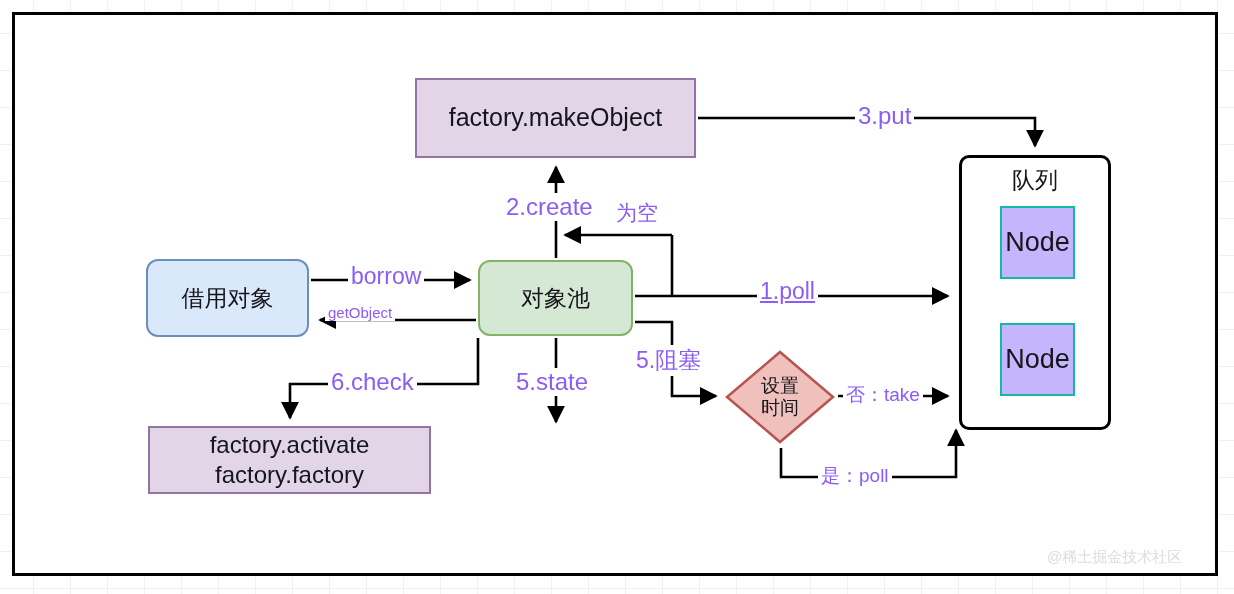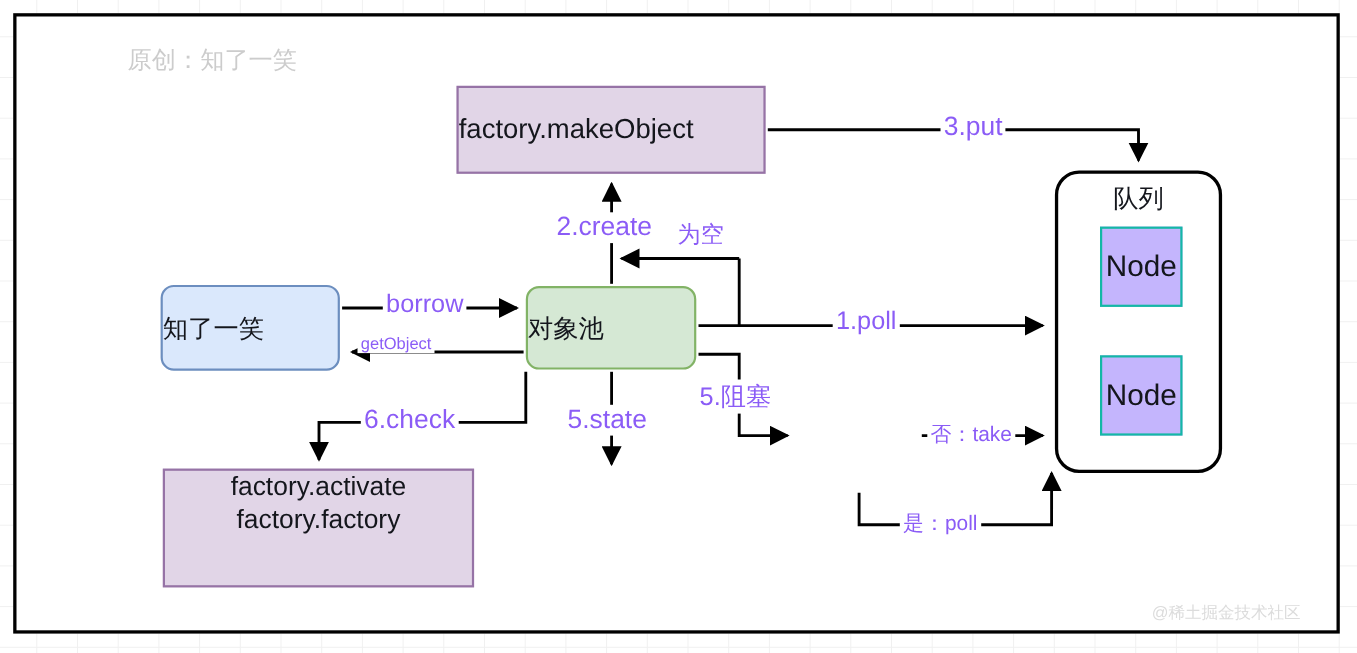--- a/index.html
+++ b/index.html
@@ -40,20 +40,21 @@
     left: 0; top: 0;
     width: 1234px;
     height: 594px;
     pointer-events: none;
   }
   .node {
     position: absolute;
     box-sizing: border-box;
     display: flex;
     align-items: center;
+    justify-content: center;
     text-align: center;
     color: #14161c;
     line-height: 1.25;
   }
   .n-make {
     left: 415px; top: 78px; width: 281px; height: 80px;
     background: #e1d5e7;
     border: 2px solid #9673a6;
     font-size: 25px;
   }
@@ -65,37 +66,37 @@
     font-size: 23px;
   }
   .n-pool {
     left: 478px; top: 260px; width: 155px; height: 76px;
     background: #d5e8d4;
     border: 2px solid #82b366;
     border-radius: 12px;
     font-size: 23px;
   }
   .n-factory {
-    left: 148px; top: 426px; width: 283px; height: 108px;
+    left: 148px; top: 426px; width: 283px; height: 68px;
     background: #e1d5e7;
     border: 2px solid #9673a6;
     font-size: 24px;
     flex-direction: column;
   }
   .n-allocated {
     left: 463px; top: 430px; width: 185px; height: 76px;
     background: #fbe2ca;
     border: 2px solid #d79b00;
     font-size: 24px;
   }
   .n-queue {
     left: 959px; top: 155px; width: 152px; height: 275px;
     background: #ffffff;
     border: 3px solid #000000;
-    border-radius: 22px;
+    border-radius: 10px;
     display: block;
   }
   .queue-title {
     position: absolute;
     left: 0; top: 8px; width: 100%;
     text-align: center;
     font-size: 23px;
     color: #14161c;
   }
   .n-node1, .n-node2 {
@@ -191,21 +192,21 @@
       <path d="M 1035 296 L 1035 272" marker-end="url(#arrow)" stroke-width="4"></path>
       <path d="M 1035 296 L 1035 320" marker-end="url(#arrow)" stroke-width="4"></path>
     </g>
   </svg>
 
   <div class="node n-make">
     <span>factory.makeObject</span>
   </div>
 
   <div class="node n-borrow">
-    <span>知了一笑</span>
+    <span>借用对象</span>
   </div>
 
   <div class="node n-pool">
     <span>对象池</span>
   </div>
 
   <div class="node n-factory">
     <span>factory.activate</span>
     <span>factory.factory</span>
   </div>
@@ -214,29 +215,37 @@
   <div class="node n-queue">
     <div class="queue-title">队列</div>
     <div class="n-node1">
       <span>Node</span>
     </div>
     <div class="n-node2">
       <span>Node</span>
     </div>
   </div>
 
+  <div class="n-diamond">
+    <svg width="112" height="96" viewBox="0 0 112 96">
+      <polygon points="56,3 109,48 56,93 3,48" fill="#f0c0bd" stroke="#b85450" stroke-width="2.5"></polygon>
+    </svg>
+    <div class="diamond-label">
+      <span>设置</span>
+      <span>时间</span>
+    </div>
+  </div>
 
   <div class="elabel" style="left:348px; top:263px; font-size:23px;">borrow</div>
   <div class="elabel" style="left:325px; top:304px; font-size:15px;">getObject</div>
-  <div class="elabel" style="left:757px; top:278px; font-size:23px;">1.poll</div>
+  <div class="elabel" style="left:757px; top:278px; font-size:23px;text-decoration:underline;">1.poll</div>
   <div class="elabel" style="left:503px; top:193px; font-size:24px;">2.create</div>
   <div class="elabel" style="left:855px; top:102px; font-size:24px;">3.put</div>
   <div class="elabel" style="left:613px; top:199px; font-size:21px;">为空</div>
   <div class="elabel" style="left:633px; top:345px; font-size:23px;">5.阻塞</div>
   <div class="elabel" style="left:513px; top:368px; font-size:24px;">5.state</div>
   <div class="elabel" style="left:328px; top:368px; font-size:24px;">6.check</div>
   <div class="elabel" style="left:843px; top:382px; font-size:19px;">否：take</div>
   <div class="elabel" style="left:818px; top:463px; font-size:19px;">是：poll</div>
 
-  <div class="wm wm-top">原创：知了一笑</div>
   <div class="wm wm-bot">@稀土掘金技术社区</div>
 
 </div>
 
 </body></html>

